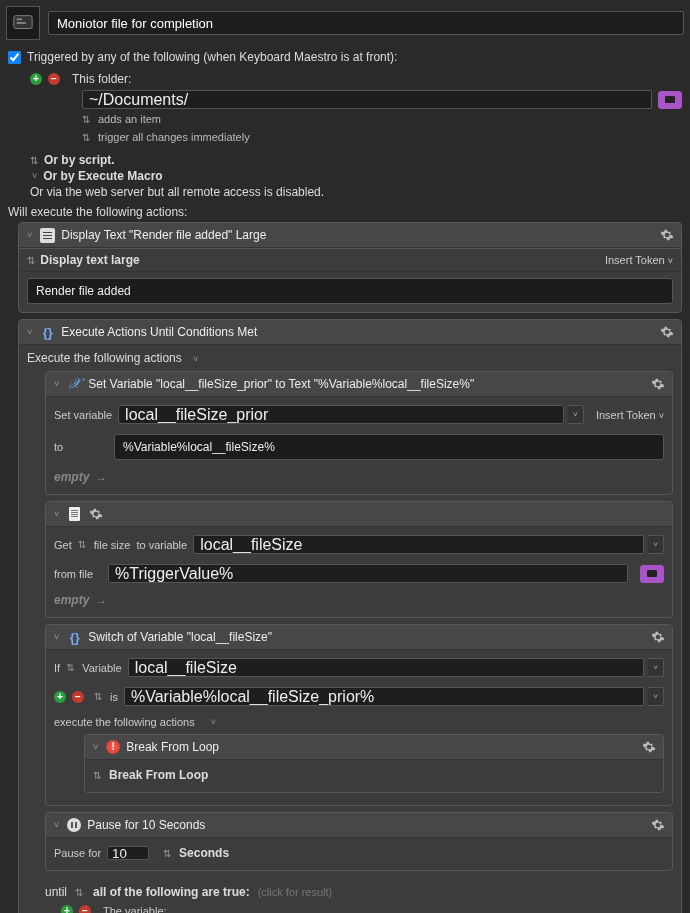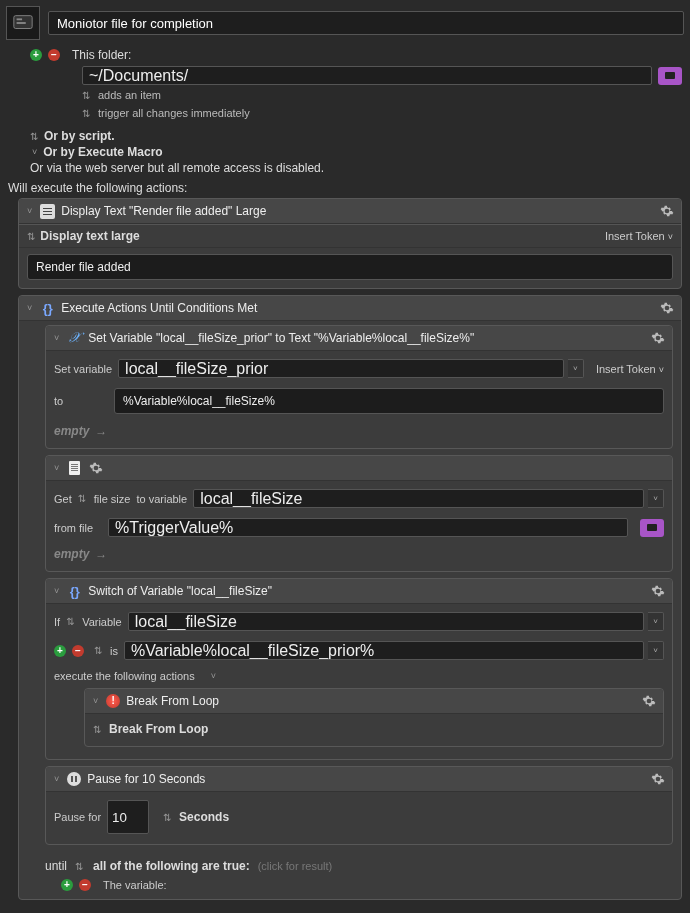--- a/index.html
+++ b/index.html
@@ -112,21 +112,21 @@
 .select-caret {
   display:inline-flex; align-items:center; justify-content:center;
   width:16px; height:19px; background:#333; border:1px solid #555;
   border-left:none; border-radius:0 2px 2px 0; margin-left:-2px;
   color:#aaa; font-size:8px; cursor:pointer;
 }
 .label { color: #ddd; font-size: 12px; }
 .small-label { color: #ccc; font-size: 11px; }
 .seconds-box {
   width: 42px; background:#1e1e1e; border:1px solid #555; color:#eee;
-  height:34px; padding:0 4px; text-align:left; border-radius:2px;
+  height:14px; padding:0 4px; text-align:left; border-radius:2px;
 }
 .click-result { color:#777; font-size:11px; }
 .var-field { flex:1; }
 .until-row { display:flex; align-items:center; gap:8px; padding:8px 0 4px 26px; }
 .or-line { padding-left: 22px; margin: 2px 0; display:flex; align-items:center; gap:4px; }
 </style>
 </head>
 <body>
 
 <div class="top-bar">
@@ -134,20 +134,24 @@
     <svg viewBox="0 0 24 24">
         <rect x="2" y="4" width="20" height="14" rx="2" fill="#333" stroke="#888"></rect>
         <rect x="5" y="7" width="6" height="2" fill="#888"></rect>
         <rect x="5" y="11" width="10" height="2" fill="#888"></rect>
       </svg>
   </div>
   <input class="title-input" value="Moniotor file for completion" style="">
 </div>
 
 <div class="section">
+  <div class="trigger-line">
+    <input type="checkbox" checked="" style="">
+    <span class="label">Triggered by any of the following (when Keyboard Maestro is at front):</span>
+  </div>
 
   <div class="row indent1">
     <span class="add-btn">+</span>
     <span class="rem-btn">−</span>
     <span class="label" style="margin-left:6px">This folder:</span>
   </div>
 
   <div class="row indent3" style="margin-top:4px">
     <input class="field field-wide" value="~/Documents/" style="">
     <span class="purple-btn">
@@ -205,20 +209,24 @@
 <div class="action-block">
   <div class="blk-header">
     <span class="disclose">˅</span>
     <span class="icon-box icon-braces">{}</span>
     <span class="blk-title">Execute Actions Until Conditions Met</span>
     <span class="gear">
       <svg viewBox="0 0 24 24" fill="#bbb">
           <path d="M12 8a4 4 0 100 8 4 4 0 000-8zm9 4a7 7 0 01-.1 1.2l2 1.6-2 3.4-2.4-1a7 7 0 01-2 1.2l-.4 2.6h-4l-.4-2.6a7 7 0 01-2-1.2l-2.4 1-2-3.4 2-1.6A7 7 0 013 12a7 7 0 01.1-1.2l-2-1.6 2-3.4 2.4 1a7 7 0 012-1.2L7.9 3h4l.4 2.6a7 7 0 012 1.2l2.4-1 2 3.4-2 1.6c.1.4.1.8.1 1.2z"></path>
         </svg>
     </span>
+  </div>
+  <div class="blk-body">
+    <span class="label">Execute the following actions</span>
+    <span class="disclose" style="margin-left:6px">˅</span>
   </div>
 
   <div class="nested-block">
     <div class="blk-header">
       <span class="disclose">˅</span>
       <span class="icon-box icon-x">𝒳</span>
       <span class="blk-title">Set Variable "local__fileSize_prior" to Text "%Variable%local__fileSize%"</span>
       <span class="gear">
         <svg viewBox="0 0 24 24" fill="#bbb">
             <path d="M12 8a4 4 0 100 8 4 4 0 000-8zm9 4a7 7 0 01-.1 1.2l2 1.6-2 3.4-2.4-1a7 7 0 01-2 1.2l-.4 2.6h-4l-.4-2.6a7 7 0 01-2-1.2l-2.4 1-2-3.4 2-1.6A7 7 0 013 12a7 7 0 01.1-1.2l-2-1.6 2-3.4 2.4 1a7 7 0 012-1.2L7.9 3h4l.4 2.6a7 7 0 012 1.2l2.4-1 2 3.4-2 1.6c.1.4.1.8.1 1.2z"></path>

